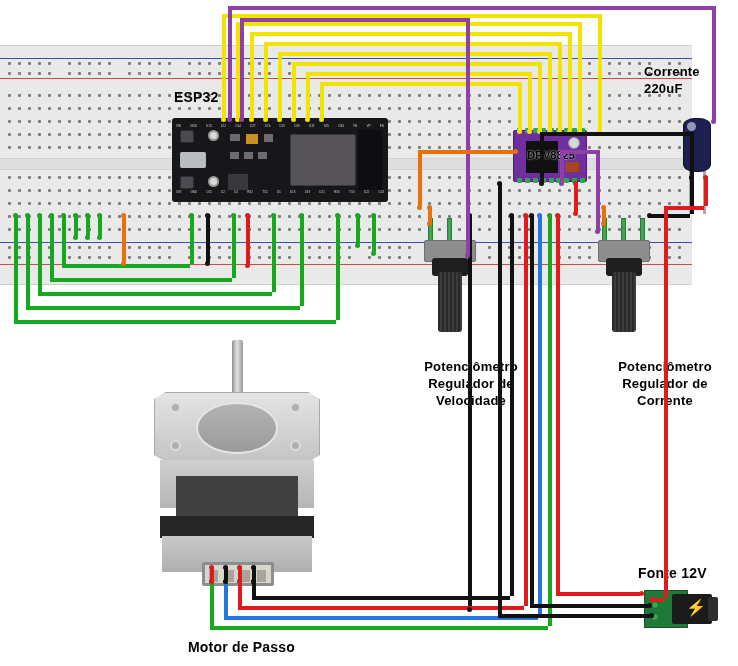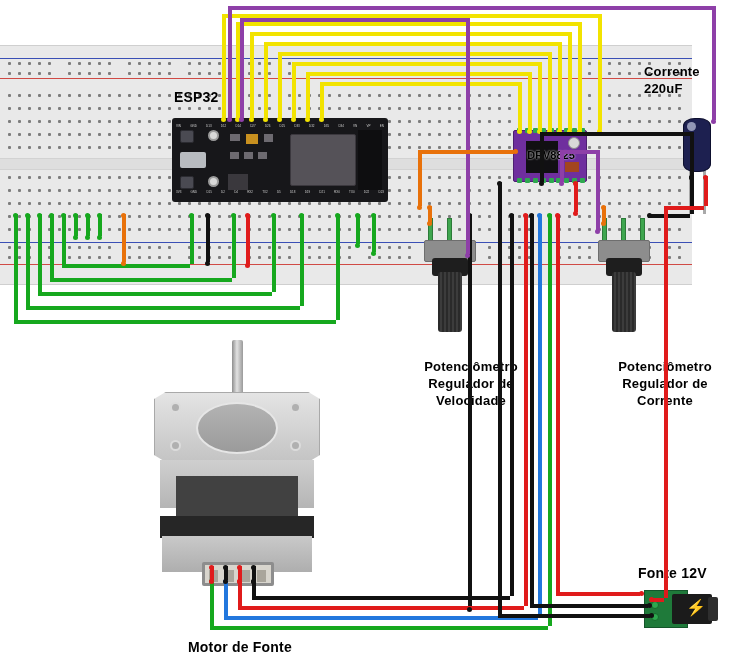--- a/index.html
+++ b/index.html
@@ -1479,21 +1479,21 @@
     <div id="motor-dark"></div>
     <div id="motor-band"></div>
     <div id="motor-bot"></div>
     <div id="motor-connector">
       <i style="left:4px"></i>
       <i style="left:20px"></i>
       <i style="left:36px"></i>
       <i style="left:52px"></i>
     </div>
   </div>
-  <div class="lbl" id="label-motor" style="left:188px;top:638px;font-size:14px">Motor de Fonte</div>
+  <div class="lbl" id="label-motor" style="left:188px;top:638px;font-size:14px">Motor de Passo</div>
 
   <div id="power-jack">
     <div id="pj-pcb">
       <div class="pj-pad" style="top:10px"></div>
       <div class="pj-pad" style="top:22px"></div>
     </div>
     <div id="pj-barrel"></div>
     <div id="pj-tip"></div>
     <div id="pj-bolt">⚡</div>
   </div>

